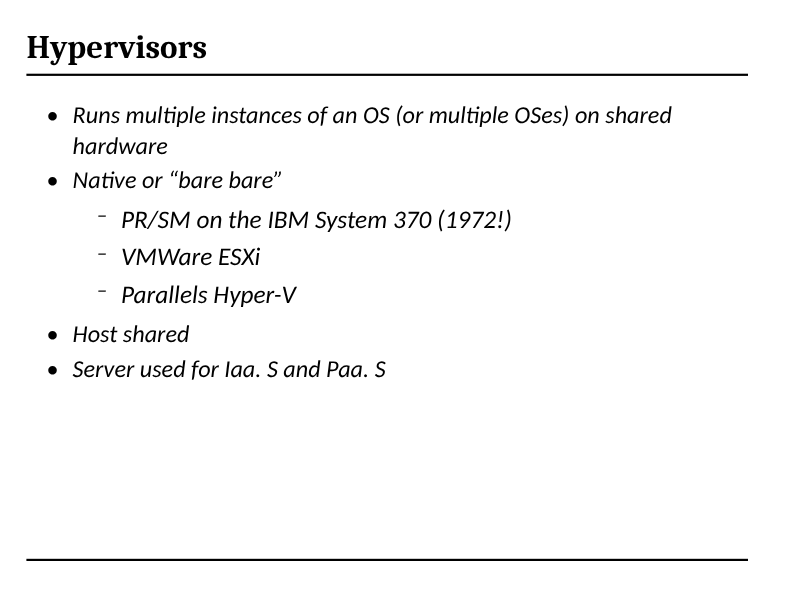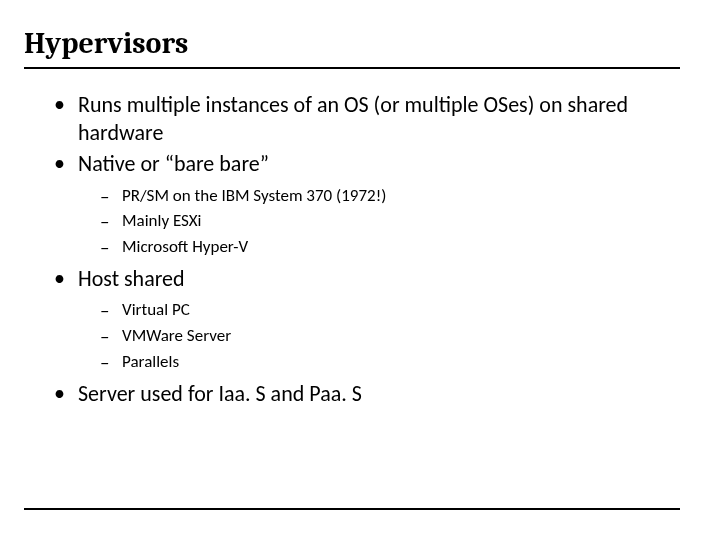--- a/index.html
+++ b/index.html
@@ -21,22 +21,23 @@
   .title {
     font-family: Cambria, Georgia, "Times New Roman", serif;
     font-weight: 700;
     font-size: 30px;
     padding: 8px 0 6px 0;
     border-bottom: 2px solid #000;
     margin-bottom: 22px;
   }
   ul.level1 {
     list-style: none;
-    margin: 12px;
+    margin: 0;
     padding: 0 0 0 12px;
+    font-style: italic;
   }
   ul.level1 > li {
     position: relative;
     padding-left: 30px;
     font-size: 22px;
     line-height: 1.25;
     margin-bottom: 4px;
   }
   ul.level1 > li::before {
     content: "•";
@@ -46,21 +47,21 @@
     font-size: 22px;
   }
   ul.level2 {
     list-style: none;
     margin: 6px 0 6px 0;
     padding: 0 0 0 22px;
   }
   ul.level2 > li {
     position: relative;
     padding-left: 22px;
-    font-size: 17px;
+    font-size: 23px;
     line-height: 1.4;
     margin-bottom: 2px;
   }
   ul.level2 > li::before {
     content: "–";
     position: absolute;
     left: 0;
     top: 0;
     font-size: 19px;
   }
@@ -84,40 +85,29 @@
     <li>
       <span>Runs multiple instances of an OS (or multiple OSes) on shared hardware</span>
     </li>
     <li>
       <span>Native or “bare bare”</span>
       <ul class="level2">
         <li>
           <span>PR/SM on the IBM System 370 (1972!)</span>
         </li>
         <li>
-          <span>Mainly ESXi</span>
+          <span>VMWare ESXi</span>
         </li>
         <li>
-          <span>Microsoft Hyper-V</span>
+          <span>Parallels Hyper-V</span>
         </li>
       </ul>
     </li>
     <li>
       <span>Host shared</span>
-      <ul class="level2">
-        <li>
-          <span>Virtual PC</span>
-        </li>
-        <li>
-          <span>VMWare Server</span>
-        </li>
-        <li>
-          <span>Parallels</span>
-        </li>
-      </ul>
     </li>
     <li>
       <span>Server used for Iaa. S and Paa. S</span>
     </li>
   </ul>
 
   <div class="bottom-rule"></div>
 </div>
 
 </body></html>

